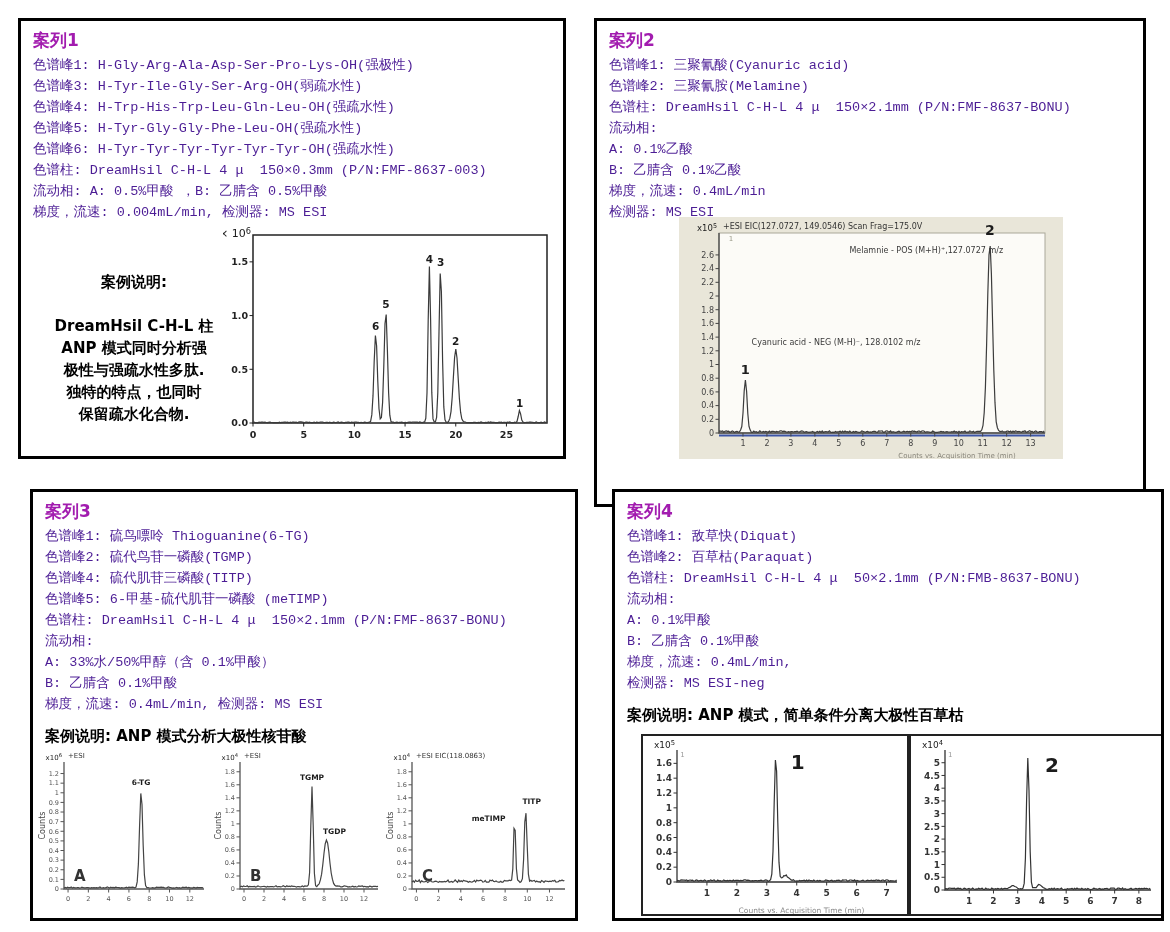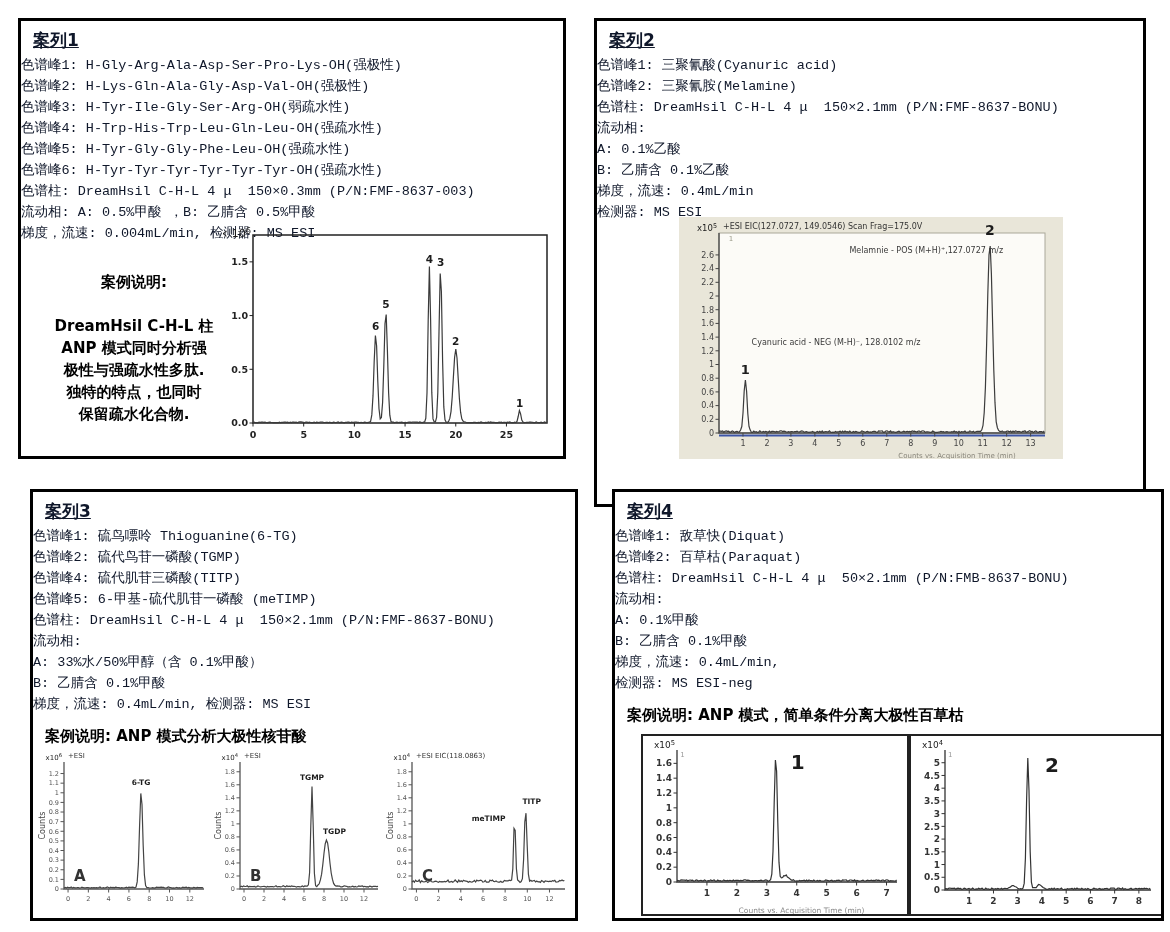--- a/index.html
+++ b/index.html
@@ -8,28 +8,27 @@
     font-family:"DejaVu Sans","Liberation Sans",sans-serif;
   }
   .panel{
     position:absolute;border:3px solid #000;background:#fff;box-sizing:border-box;overflow:hidden;
   }
   .p1{left:18px;top:18px;width:548px;height:441px;}
   .p2{left:594px;top:18px;width:552px;height:489px;}
   .p3{left:30px;top:489px;width:548px;height:432px;}
   .p4{left:612px;top:489px;width:552px;height:432px;}
   .title{
-    font-weight:bold;font-size:17px;color:#0f172a;margin:8px 12px 3px 12px;
+    font-weight:bold;font-size:17px;color:#a21caf;margin:8px 12px 3px 12px;
     font-family:"DejaVu Sans","Liberation Sans",sans-serif;
-    text-decoration:underline;
   }
   .tlines{
-    margin-right:6px;
+    margin-left:12px;margin-right:6px;
     font-family:"Liberation Mono","DejaVu Sans Mono",monospace;
-    font-size:13.5px;line-height:21px;color:#0f172a;
+    font-size:13.5px;line-height:21px;color:#4c1d95;
   }
   .tline{white-space:pre;}
   .note{
     font-weight:bold;font-size:15px;color:#000;line-height:22px;white-space:pre-line;
     font-family:"DejaVu Sans","Liberation Sans",sans-serif;
   }
   .note-abs{position:absolute;left:12px;top:228px;width:202px;text-align:center;}
   .note-flow{margin:10px 12px 0 12px;}
   .chart{position:absolute;}
   #chart-c1{left:202px;top:206px;}
@@ -40,21 +39,20 @@
   #chart-c4a{left:26px;top:242px;}
   #chart-c4b{left:294px;top:242px;}
 </style>
 </head>
 <body>
 
 <div class="panel p1">
   <div class="title">案列1</div>
   <div class="tlines">
       <div class="tline">色谱峰1: H-Gly-Arg-Ala-Asp-Ser-Pro-Lys-OH(强极性)</div>
-      <div class="tline">色谱峰2: H-Lys-Gln-Ala-Gly-Asp-Val-OH(强极性)</div>
       <div class="tline">色谱峰3: H-Tyr-Ile-Gly-Ser-Arg-OH(弱疏水性)</div>
       <div class="tline">色谱峰4: H-Trp-His-Trp-Leu-Gln-Leu-OH(强疏水性)</div>
       <div class="tline">色谱峰5: H-Tyr-Gly-Gly-Phe-Leu-OH(强疏水性)</div>
       <div class="tline">色谱峰6: H-Tyr-Tyr-Tyr-Tyr-Tyr-Tyr-OH(强疏水性)</div>
       <div class="tline">色谱柱: DreamHsil C-H-L 4 μ  150×0.3mm (P/N:FMF-8637-003)</div>
       <div class="tline">流动相: A: 0.5%甲酸 ，B: 乙腈含 0.5%甲酸</div>
       <div class="tline">梯度，流速: 0.004mL/min, 检测器: MS ESI</div>
     </div>
   <div class="note note-abs">
     <div>案例说明:</div>

